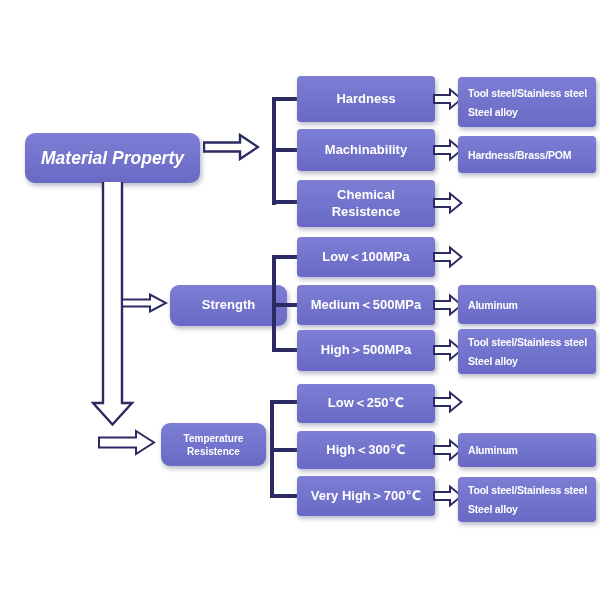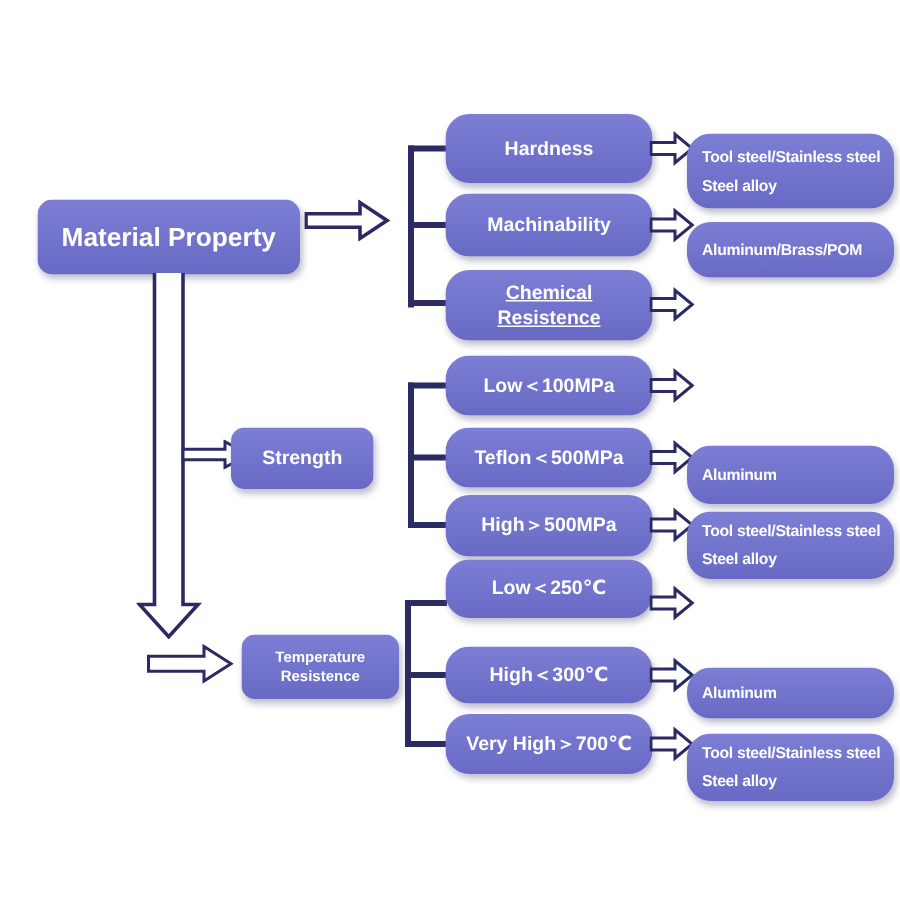--- a/index.html
+++ b/index.html
@@ -9,38 +9,37 @@
     font-family:"Liberation Sans","DejaVu Sans",sans-serif;
     overflow:hidden;
   }
   .canvas{position:relative;width:600px;height:600px;background:var(--background,#ffffff);}
 
   
   .node{
     position:absolute;
     background-color:var(--box-fill,#6e6fcf);
     background-image:linear-gradient(rgba(255,255,255,.10),rgba(0,0,0,.05));
-    border-radius:16px;
+    border-radius:4px;
     display:flex;align-items:center;justify-content:center;
     color:var(--box-text,#ffffff);
     font-weight:bold;
     box-shadow:1.5px 3px 4px rgba(140,140,165,.55);
     box-sizing:border-box;
     text-align:center;
   }
-  .root-node{left:25px;top:133px;width:175px;height:50px;font-size:17.5px;border-radius:10px;}
+  .root-node{left:25px;top:133px;width:175px;height:50px;font-size:17.5px;border-radius:10px;font-style:italic;}
   .cat{font-size:13px;border-radius:9px;line-height:1.3;}
   .mid{left:297px;width:138px;font-size:13px;line-height:1.3;padding:0 2px;}
-  .narrow{padding:16px 26px;text-decoration:underline;}
+  .narrow{padding:16px 26px;}
   .res{
     left:458px;width:138px;
     flex-direction:column;align-items:flex-start;justify-content:center;
     gap:7px;padding-left:10px;font-size:10.5px;letter-spacing:-0.2px;
     text-align:left;
-    margin-top:12px;
   }
   .rline{white-space:nowrap;}
   .rline:empty{display:none;}
 
   
   .vline,.hline{position:absolute;background:var(--line,#2b2a63);}
 
   
   .harrow{position:absolute;}
   .harrow polygon{fill:#ffffff;stroke:var(--line,#2b2a63);stroke-width:2;stroke-linejoin:miter;}
@@ -79,52 +78,52 @@
     <div class="rline">Steel alloy</div>
   </div>
 
   <div class="node mid" style="top:129px;height:42px">
     <span>Machinability</span>
   </div>
   <svg class="harrow" style="left:433px;top:138px" width="30" height="24" viewBox="0 0 30 24">
     <polygon points="1,8 17,8 17,2.5 28.5,12 17,21.5 17,16 1,16"></polygon>
   </svg>
   <div class="node res" style="top:136px;height:37px">
-    <div class="rline">Aluminum/Brass/POM</div>
+    <div class="rline">Hardness/Brass/POM</div>
 
   </div>
 
   <div class="node mid narrow" style="top:180px;height:47px">
     <span>Chemical Resistence</span>
   </div>
   <svg class="harrow" style="left:433px;top:191px" width="30" height="24" viewBox="0 0 30 24">
     <polygon points="1,8 17,8 17,2.5 28.5,12 17,21.5 17,16 1,16"></polygon>
   </svg>
 
   <svg class="harrow" style="left:121px;top:293px" width="47" height="20" viewBox="0 0 47 20">
     <polygon points="1,6.5 29,6.5 29,1.5 45,10 29,18.5 29,13.5 1,13.5"></polygon>
   </svg>
-  <div class="node cat" style="left:154px;top:285px;width:95px;height:41px">
+  <div class="node cat" style="left:170px;top:285px;width:117px;height:41px">
     <span>Strength</span>
   </div>
 
   <div class="vline" style="left:272px;top:255px;width:4px;height:97px"></div>
   <div class="hline" style="left:272px;top:255px;width:26px;height:4px"></div>
   <div class="hline" style="left:272px;top:303px;width:26px;height:4px"></div>
   <div class="hline" style="left:272px;top:348px;width:26px;height:4px"></div>
 
   <div class="node mid" style="top:237px;height:40px">
     <span>Low＜100MPa</span>
   </div>
   <svg class="harrow" style="left:433px;top:245px" width="30" height="24" viewBox="0 0 30 24">
     <polygon points="1,8 17,8 17,2.5 28.5,12 17,21.5 17,16 1,16"></polygon>
   </svg>
 
   <div class="node mid" style="top:285px;height:40px">
-    <span>Teflon＜500MPa</span>
+    <span>Medium＜500MPa</span>
   </div>
   <svg class="harrow" style="left:433px;top:293px" width="30" height="24" viewBox="0 0 30 24">
     <polygon points="1,8 17,8 17,2.5 28.5,12 17,21.5 17,16 1,16"></polygon>
   </svg>
   <div class="node res" style="top:285px;height:39px">
     <div class="rline">Aluminum</div>
 
   </div>
 
   <div class="node mid" style="top:330px;height:41px">
@@ -143,21 +142,21 @@
   </svg>
   <div class="node cat" style="left:161px;top:423px;width:105px;height:43px;font-size:10px">
     <span>Temperature Resistence</span>
   </div>
 
   <div class="vline" style="left:270px;top:400px;width:4px;height:98px"></div>
   <div class="hline" style="left:270px;top:400px;width:28px;height:4px"></div>
   <div class="hline" style="left:270px;top:448px;width:28px;height:4px"></div>
   <div class="hline" style="left:270px;top:494px;width:28px;height:4px"></div>
 
-  <div class="node mid" style="top:373px;height:39px">
+  <div class="node mid" style="top:384px;height:39px">
     <span>Low＜250℃</span>
   </div>
   <svg class="harrow" style="left:433px;top:390px" width="30" height="24" viewBox="0 0 30 24">
     <polygon points="1,8 17,8 17,2.5 28.5,12 17,21.5 17,16 1,16"></polygon>
   </svg>
 
   <div class="node mid" style="top:431px;height:38px">
     <span>High＜300℃</span>
   </div>
   <svg class="harrow" style="left:433px;top:438px" width="30" height="24" viewBox="0 0 30 24">

